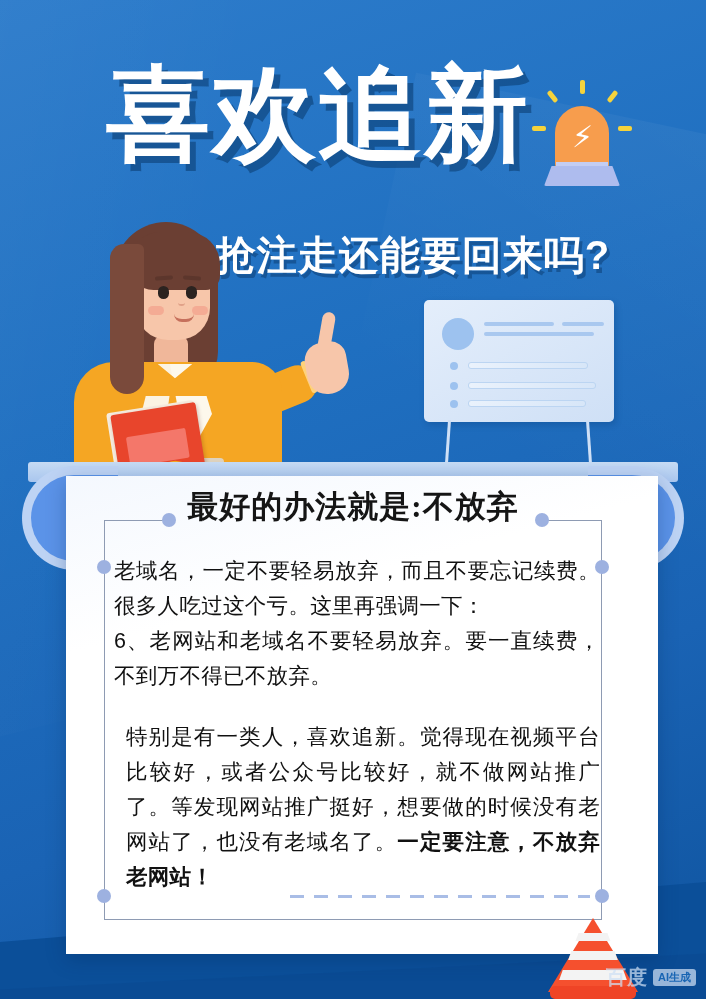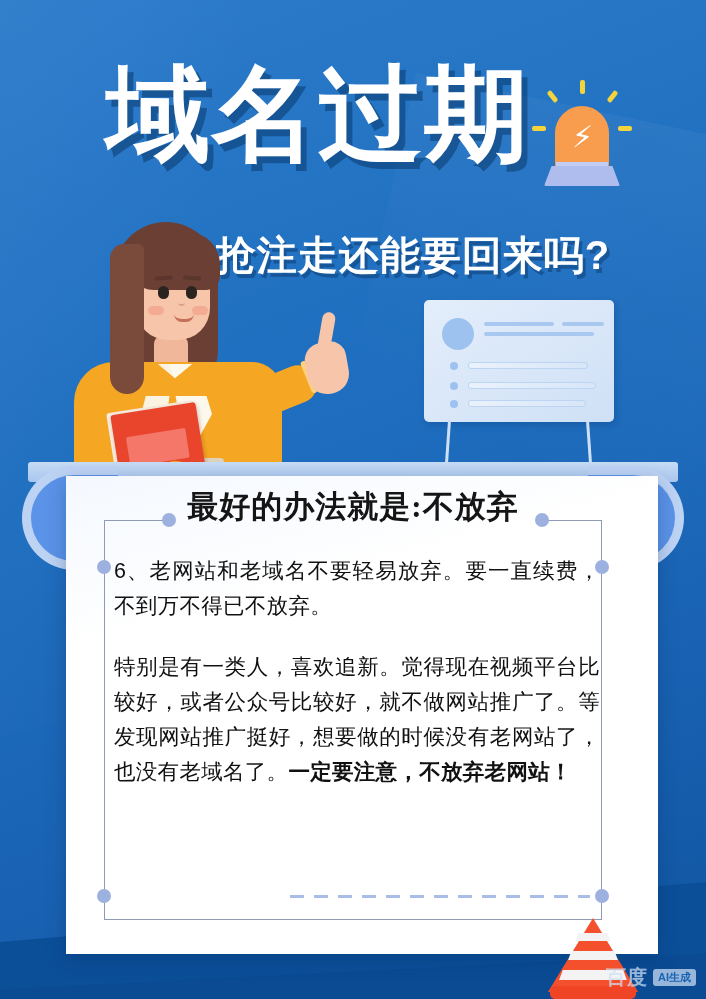--- a/index.html
+++ b/index.html
@@ -295,21 +295,21 @@
   
   .body-text {
     position:absolute; left:48px; top:78px; width:486px;
     font-family:"Liberation Sans","DejaVu Sans",sans-serif;
     font-size:21.5px;
     line-height:35px;
     color:#111111;
     letter-spacing:.3px;
   }
   .body-text p { margin:0 0 0 0; text-align:justify; }
-  .body-text p.spaced { margin-top:26px; }
+  .body-text p.spaced { margin-top:26px;margin-left:12px; }
   .body-text b { font-weight:700; }
 
   
   .cone { position:absolute; left:548px; top:918px; width:90px; height:81px; }
   .cone .shape {
     position:absolute; left:0; top:0; width:90px; height:74px;
     background:#f5502e;
     clip-path: polygon(50% 0, 100% 100%, 0 100%);
   }
   .cone .st {
@@ -343,21 +343,21 @@
 </head>
 <body>
 
 <div id="poster">
 
   <div class="sheen-a"></div>
   <div class="sheen-b"></div>
   <div class="bottom-wedge"></div>
   <div class="bottom-wedge2"></div>
 
-  <div class="headline">域名过期</div>
+  <div class="headline">喜欢追新</div>
 
   <div class="siren">
     <span class="ray r1"></span>
     <span class="ray r2"></span>
     <span class="ray r3"></span>
     <span class="ray r4"></span>
     <span class="ray r5"></span>
     <span class="dome"></span>
     <span class="bolt">⚡</span>
     <span class="base2"></span>
@@ -429,20 +429,21 @@
     <span class="brkline br"></span>
     <span class="dot d1"></span>
     <span class="dot d2"></span>
     <span class="dot d3"></span>
     <span class="dot d4"></span>
     <span class="dot d5"></span>
     <span class="dot d6"></span>
     <span class="dashline"></span>
 
     <div class="body-text">
+      <p>老域名，一定不要轻易放弃，而且不要忘记续费。很多人吃过这个亏。这里再强调一下：</p>
       <p>6、老网站和老域名不要轻易放弃。要一直续费，不到万不得已不放弃。</p>
       <p class="spaced"><span>特别是有一类人，喜欢追新。觉得现在视频平台比较好，或者公众号比较好，就不做网站推广了。等发现网站推广挺好，想要做的时候没有老网站了，也没有老域名了。</span><b>一定要注意，不放弃老网站！</b></p>
     </div>
   </div>
 
   <div class="cone">
     <span class="shape"></span>
     <span class="st s1"></span>
     <span class="st s2"></span>
     <span class="st s3"></span>

